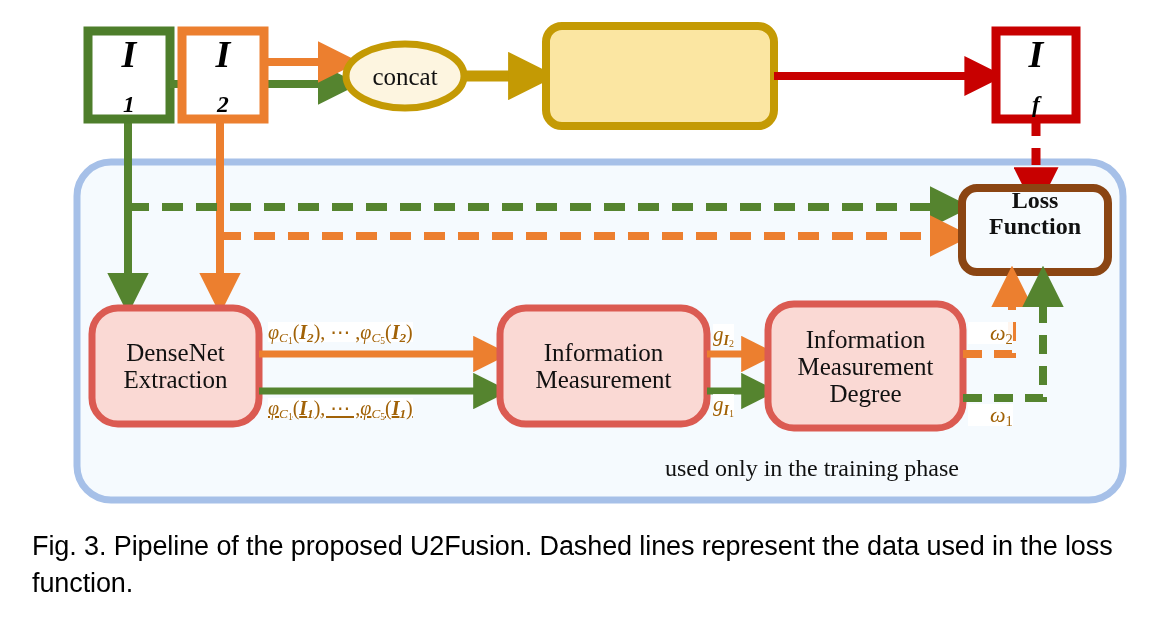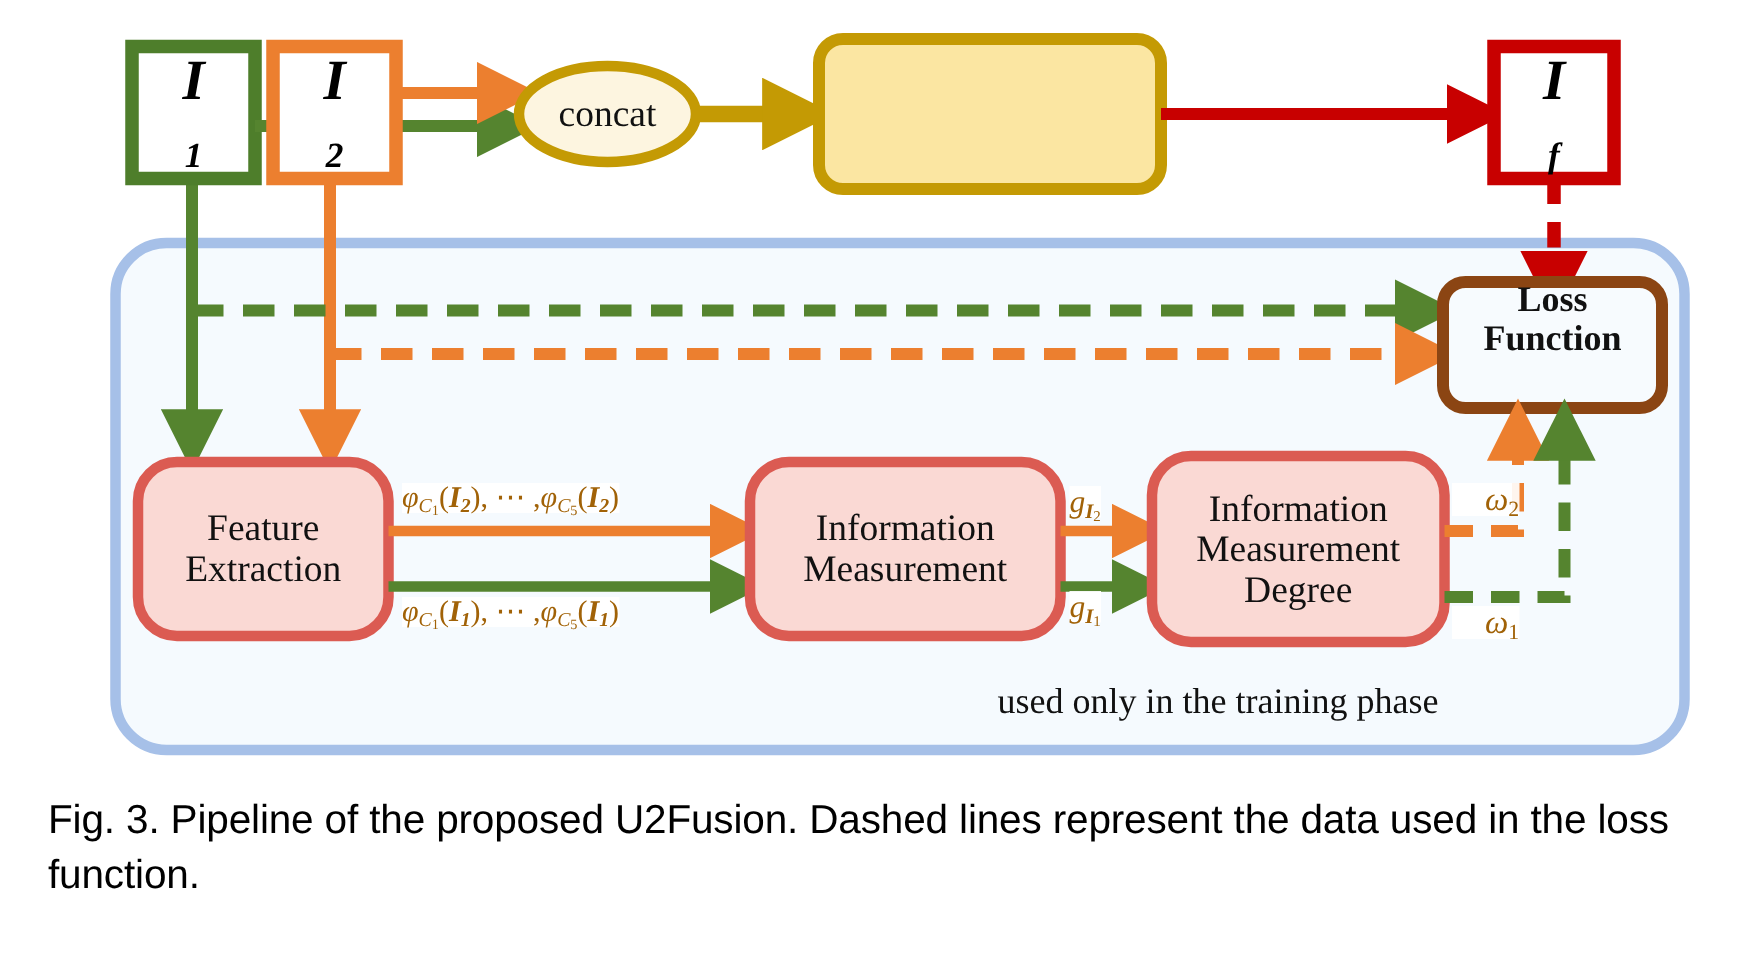--- a/index.html
+++ b/index.html
@@ -239,40 +239,40 @@
   <div class="node-label" style="left:996px; top:31px; width:80px; height:88px;">
     <span class="io-label"><span>I</span><sub>f</sub></span>
   </div>
 
   <div class="node-label loss-label" style="left:962px; top:172px; width:146px; height:84px;font-weight:bold;">
     <span>Loss</span>
     <span>Function</span>
   </div>
 
   <div class="node-label pink-label" style="left:92px; top:308px; width:167px; height:116px;">
-    <span>Feature</span>
+    <span>DenseNet</span>
     <span>Extraction</span>
   </div>
 
   <div class="node-label pink-label" style="left:500px; top:308px; width:207px; height:116px;">
     <span>Information</span>
     <span>Measurement</span>
   </div>
 
   <div class="node-label pink-label" style="left:768px; top:304px; width:195px; height:124px;">
     <span>Information</span>
     <span>Measurement</span>
     <span>Degree</span>
   </div>
 
   <div class="edge-label phi-label" style="left:268px; top:322px;">
     <span class="mi">φ</span><sub><span class="mi">C</span><sub>1</sub></sub>(<span class="mi-b">I</span><sub class="mi-b">2</sub>)<span>, ⋯ ,</span><span class="mi">φ</span><sub><span class="mi">C</span><sub>5</sub></sub>(<span class="mi-b">I</span><sub class="mi-b">2</sub>)
   </div>
 
-  <div class="edge-label phi-label" style="left:268px; top:398px;">
+  <div class="edge-label phi-label" style="left:268px; top:398px;text-decoration:underline;">
     <span class="mi">φ</span><sub><span class="mi">C</span><sub>1</sub></sub>(<span class="mi-b">I</span><sub class="mi-b">1</sub>)<span>, ⋯ ,</span><span class="mi">φ</span><sub><span class="mi">C</span><sub>5</sub></sub>(<span class="mi-b">I</span><sub class="mi-b">1</sub>)
   </div>
 
   <div class="edge-label g-label" style="left:713px; top:324px;">
     <span class="mi">g</span><sub><span class="mi-b">I</span><sub>2</sub></sub>
   </div>
 
   <div class="edge-label g-label" style="left:713px; top:394px;">
     <span class="mi">g</span><sub><span class="mi-b">I</span><sub>1</sub></sub>
   </div>

